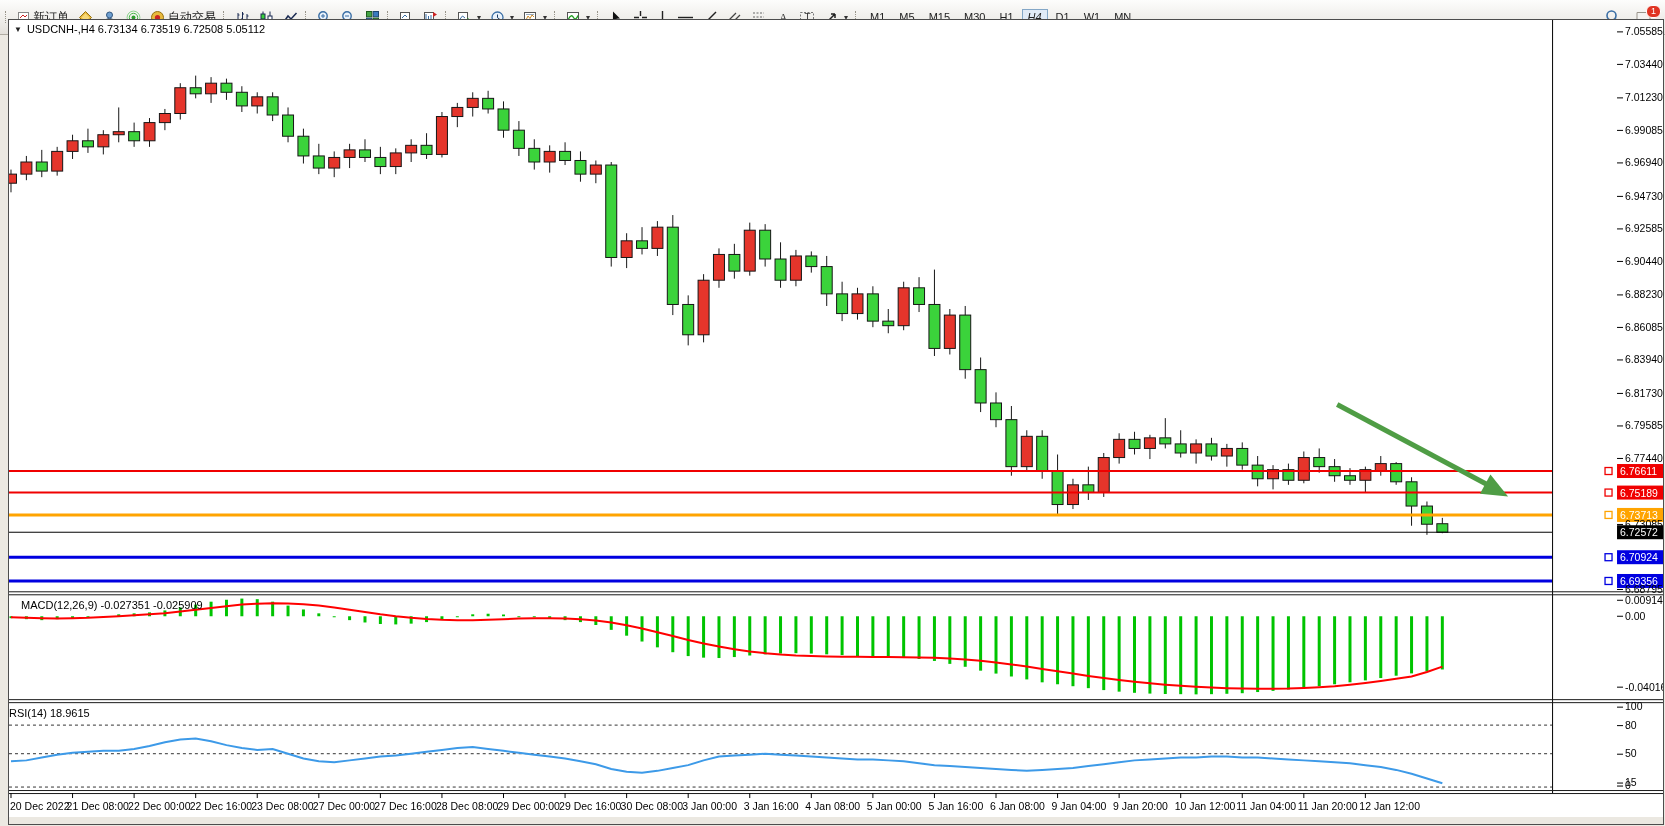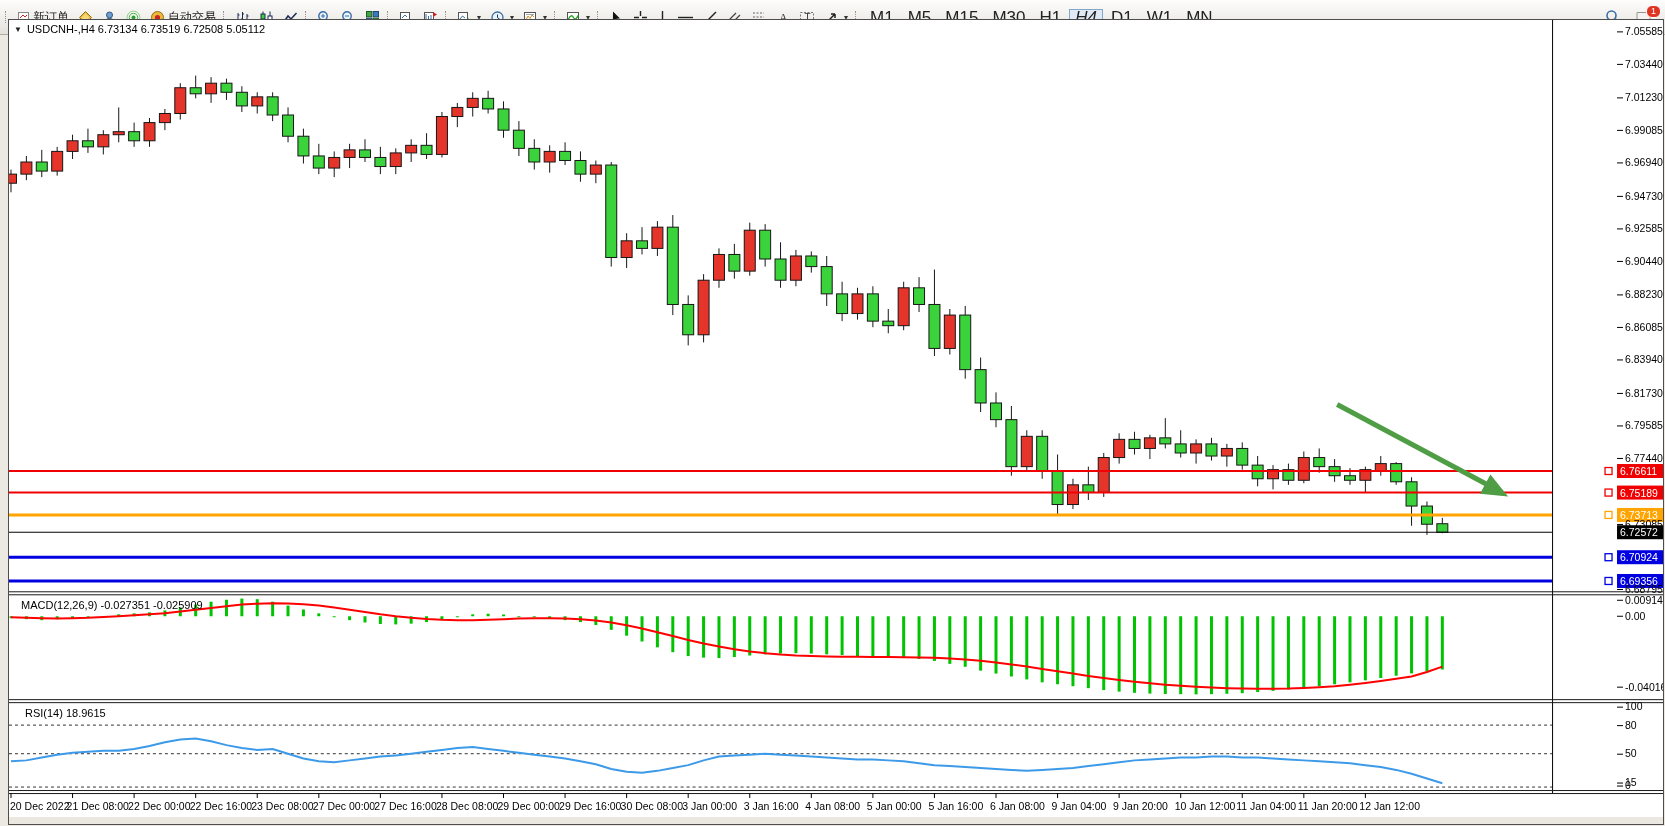--- a/index.html
+++ b/index.html
@@ -7,35 +7,35 @@
 
   
   #toolbar{position:absolute;left:0;top:0;width:1665px;height:35px;box-sizing:border-box;
     background:linear-gradient(#fdfdfc,#eceae6 70%,#e3e0da);border-bottom:1px solid #b0ac a2;
     border-bottom:1px solid #b0aca2;display:flex;align-items:center;padding:0 3px;gap:1px;}
   .tbtn{height:17px;display:flex;align-items:center;gap:3px;padding:0 3px;border:1px solid transparent;
     border-radius:2px;font-size:12px;color:#1a1a1a;white-space:nowrap;cursor:default;}
   .tbtn svg{display:block}
   .grip{width:3px;height:12px;border-left:1px dotted #98948a;margin:0 3px 0 2px;}
   .dd::after{content:"▾";font-size:8px;color:#333;margin-left:2px;}
-  .tf{font-size:17px;color:#222;padding:0 5px;height:15px;line-height:15px;border:1px solid transparent;margin:0 1px;}
+  .tf{font-size:11px;color:#222;padding:0 5px;height:15px;line-height:15px;border:1px solid transparent;margin:0 1px;}
   .tf.active{background:#e0eaf6;border:1px solid #84a7c7;font-style:italic;}
   #tb-right{margin-left:auto;display:flex;align-items:center;gap:6px;padding-right:6px;}
   .badge{position:absolute;top:-4px;right:-6px;min-width:11px;height:11px;border-radius:6px;background:#e03423;
     color:#fff;font-size:9px;line-height:11px;text-align:center;padding:0 1px;border:1px solid #fff;}
 
   
   #chartwin{position:absolute;left:8px;top:19px;width:1656px;height:806px;box-sizing:border-box;
     border:1px solid #4d4d4d;background:#fff;}
   #chart{display:block;width:100%;height:100%;font-family:"Liberation Sans",sans-serif;}
   .ovl{position:absolute;font-size:11px;color:#000;white-space:nowrap;}
   #title-ovl{left:5px;top:3px;display:flex;align-items:center;gap:5px;}
   #title-ovl .tri{font-size:8px;color:#222;}
   #macd-ovl{left:12px;top:579px;text-align:right;}
-  #rsi-ovl{left:16px;top:687px;text-align:right;}
+  #rsi-ovl{left:0;top:687px;text-align:right;}
 </style>
 </head>
 <body>
 
 <div id="app">
 
   <div id="toolbar">
     <span class="grip"></span>
     <div class="tbtn">
       <span>

